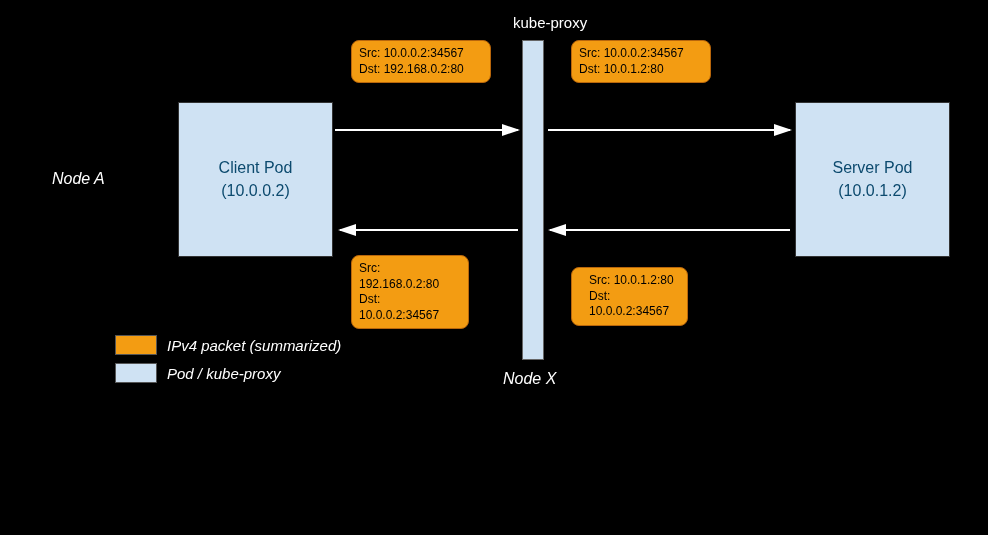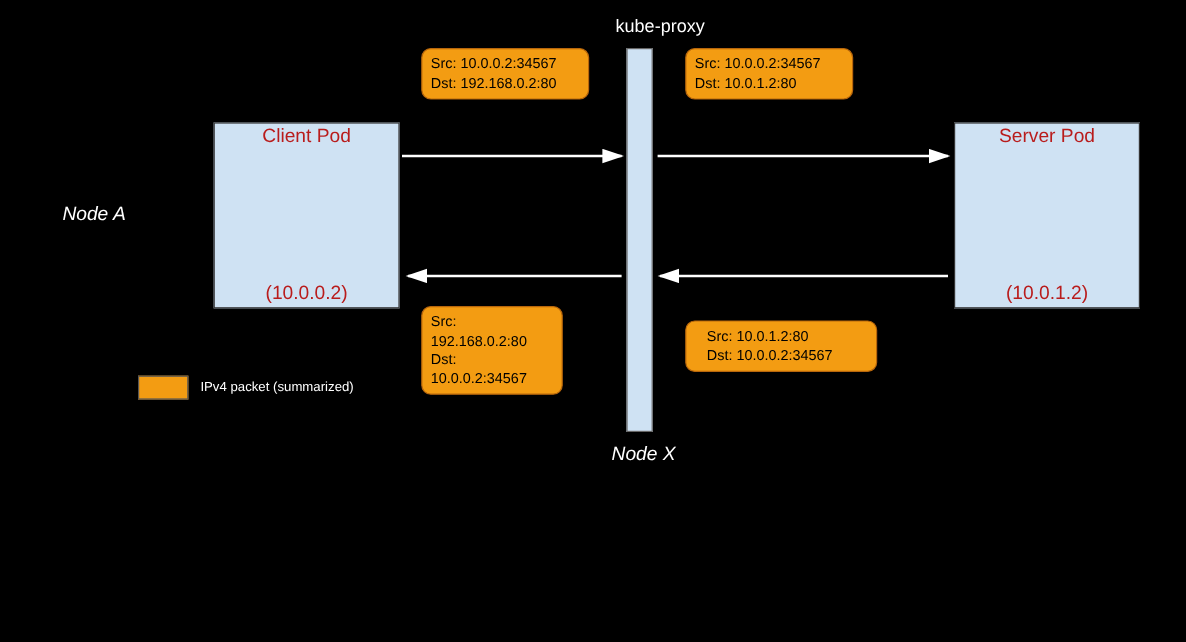--- a/index.html
+++ b/index.html
@@ -15,25 +15,25 @@
       position: absolute;
       top: 10px;
       left: 10px;
       width: 968px;
       height: 500px;
     }
     .pod {
       position: absolute;
       background: #cfe2f3;
       border: 1px solid #333;
-      color: #b91c1c;
+      color: #0c4a6e;
       display: flex;
       flex-direction: column;
       align-items: center;
-      justify-content: space-between;
+      justify-content: center;
       font-size: 16px;
       line-height: 1.4;
     }
     .client-pod {
       left: 168px; top: 92px;
       width: 155px; height: 155px;
     }
     .server-pod {
       left: 785px; top: 92px;
       width: 155px; height: 155px;
@@ -51,34 +51,35 @@
       border: 1px solid #b8660b;
       border-radius: 8px;
       color: #000;
       font-size: 12px;
       padding: 5px 7px;
       line-height: 1.3;
     }
     .pkt1 { left: 341px; top: 30px; width: 140px; }
     .pkt2 { left: 561px; top: 30px; width: 140px; }
     .pkt3 { left: 341px; top: 245px; width: 118px; }
-    .pkt4 { left: 561px; top: 257px; width: 160px; padding-left: 17px; }
+    .pkt4 { left: 561px; top: 257px; width: 117px; padding-left: 17px; }
     .node-label {
       position: absolute;
       color: #fff;
       font-size: 16px;
       font-style: italic;
     }
     .host-a { left: 30px; top: 160px; margin-left: 12px; }
-    .host-x { left: 493px; top: 360px; width: 60px; text-align: right; }
+    .host-x { left: 493px; top: 360px; width: 60px; text-align: left; }
     .kube-label { left: 475px; top: 4px; font-size: 15px; font-style: normal; margin-left: 28px; }
     .legend {
       position: absolute;
-      left: 105px; top: 303px;
-      font-size: 11px;
+      left: 105px; top: 325px;
+      font-size: 15px;
+      font-style: italic;
     }
     .legend-row { display: flex; align-items: center; margin-bottom: 8px; }
     .legend-swatch {
       width: 42px; height: 20px;
       margin-right: 10px;
       border: 1px solid #555;
     }
     .sw-orange { background: #f39c12; }
     .sw-blue { background: #cfe2f3; }
     .footnote {
@@ -145,16 +146,20 @@
   </div>
 
   <div class="node-label host-a">Node A</div>
   <div class="node-label host-x">Node X</div>
 
   <div class="legend">
     <div class="legend-row">
       <div class="legend-swatch sw-orange"></div>
       <div>IPv4 packet (summarized)</div>
     </div>
+    <div class="legend-row">
+      <div class="legend-swatch sw-blue"></div>
+      <div>Pod / kube-proxy</div>
+    </div>
   </div>
 
 
 </div>
 
 </body></html>

